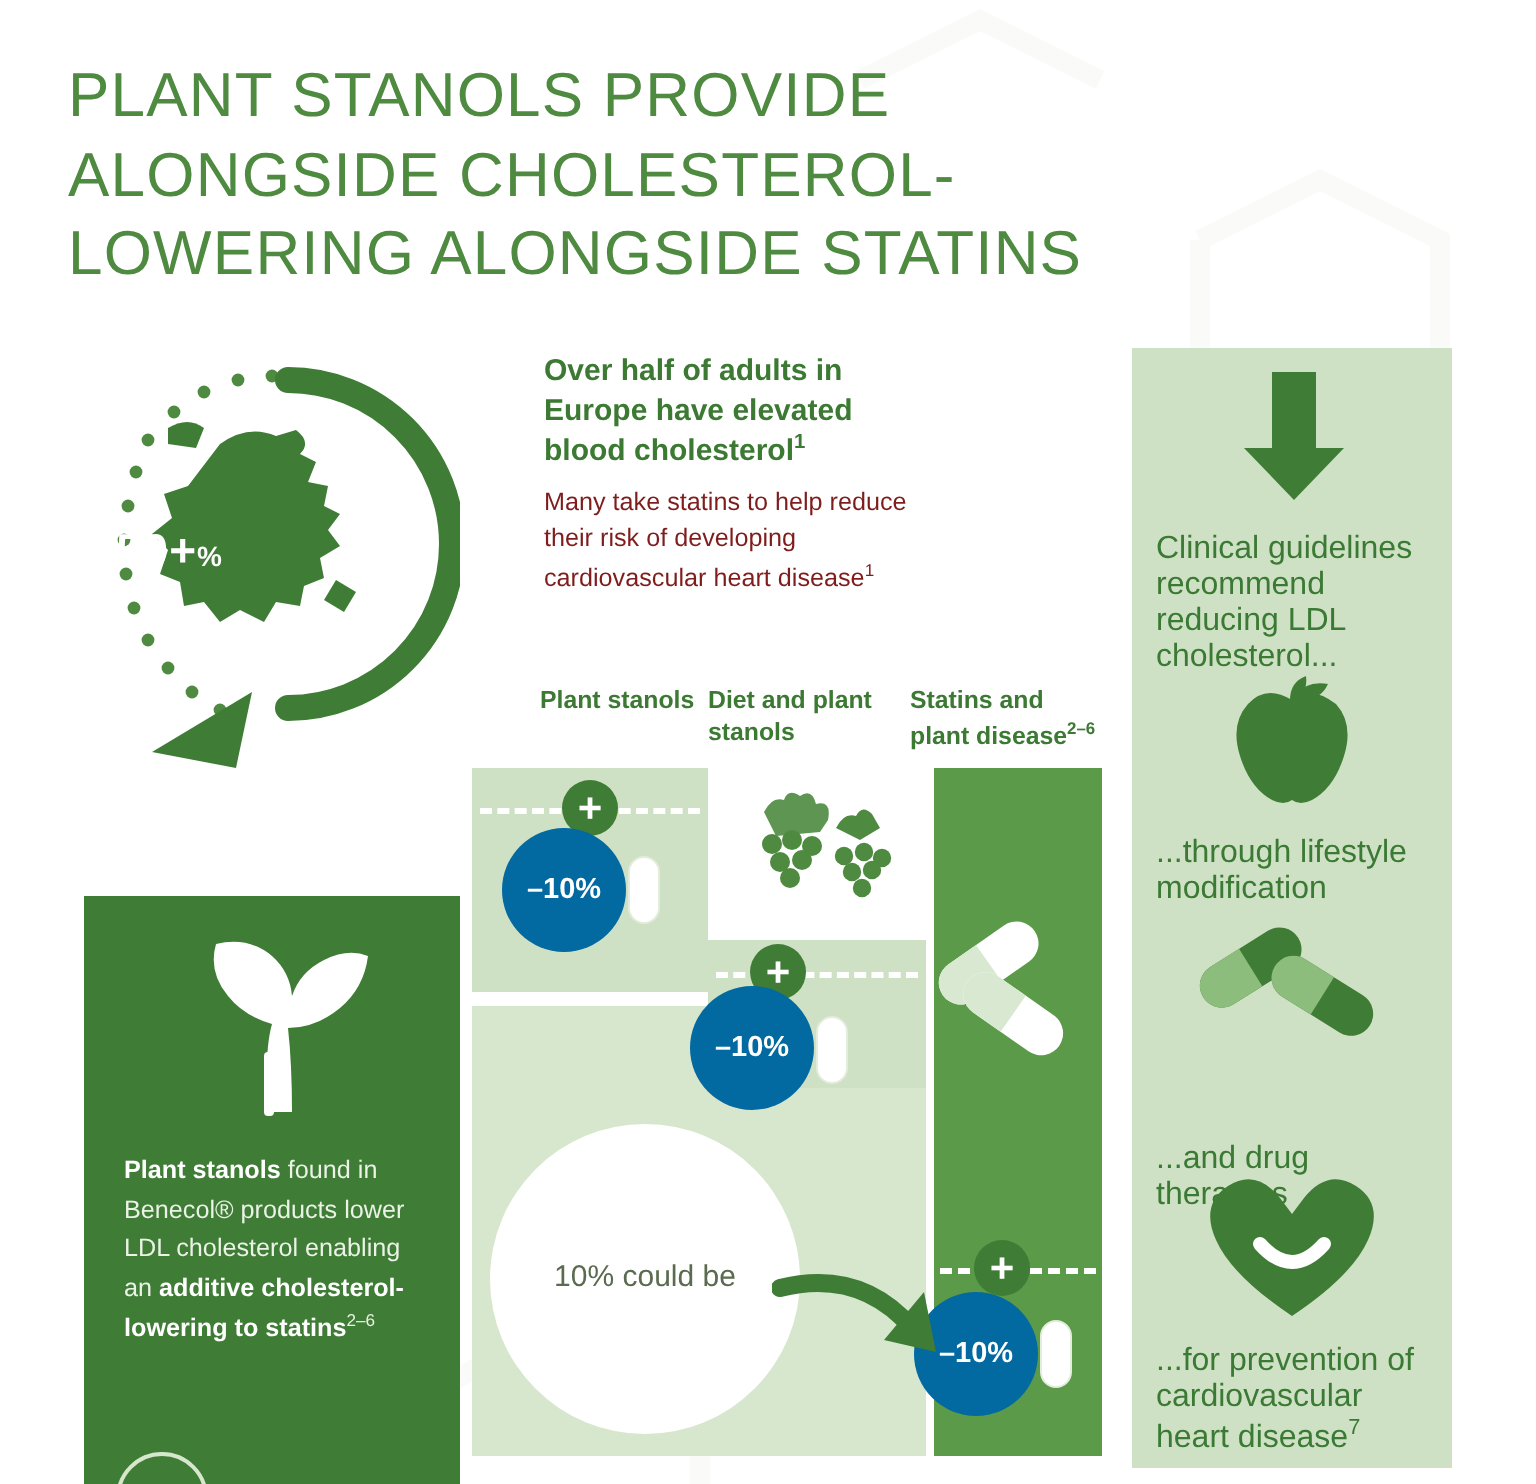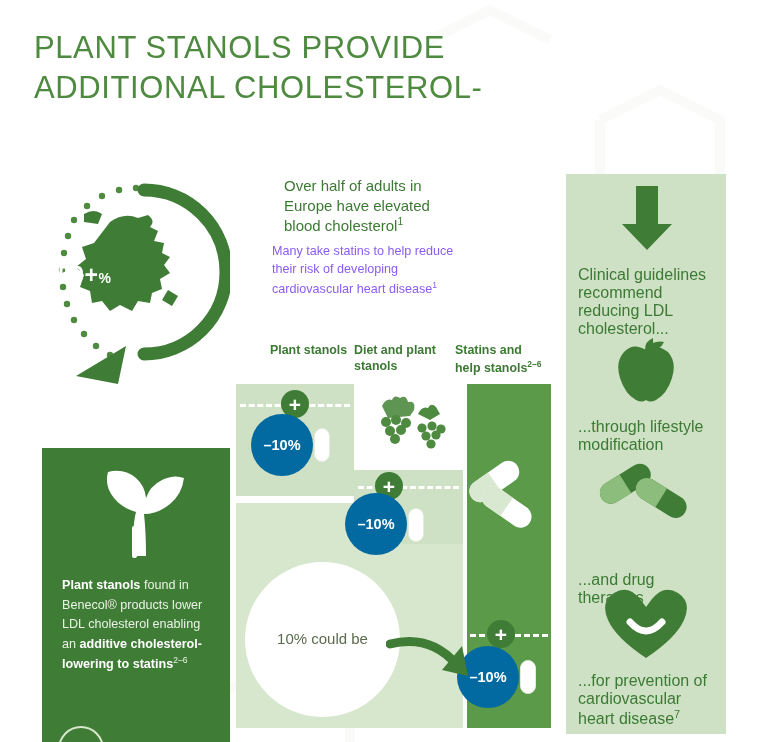--- a/index.html
+++ b/index.html
@@ -29,25 +29,25 @@
   .pct {
     position:absolute; left:58px; top:262px;
     color:#fff; font-weight:700; font-size:23px;
     letter-spacing:.5px;
   }
   .pct .small { font-size:14px; font-weight:700; }
 
   
   .lead { position:absolute; left:272px; top:176px; width:190px; }
   .lead h3 {
-    margin:0 0 6px 12px; font-size:15px; line-height:1.3;
-    color:#3c7a33; font-weight:400;
+    margin:0 0 6px 0; font-size:15px; line-height:1.3;
+    color:#3c7a33; font-weight:700;
   }
   .lead p {
-    margin:0; font-size:12.6px; line-height:1.48; color:#8b5cf6; font-weight:400;
+    margin:0; font-size:12.6px; line-height:1.48; color:#7f1d1d; font-weight:400;
   }
   sup { font-size:.68em; vertical-align:super; }
 
   
   .card-left {
     position:absolute; left:42px; top:448px; width:188px; height:356px;
     background:#3f7c35; color:#fff; padding:18px 20px;
   }
   .card-left .plant-icon { height:96px; display:flex; align-items:center; justify-content:center; }
   .card-left p {
@@ -153,21 +153,22 @@
     <polygon points="70,700 140,660 210,700 210,742 70,742"></polygon>
     <polyline points="210,700 280,660 350,700 350,742"></polyline>
     <polyline points="600,120 660,90 720,120 720,190 660,220 600,190 600,120"></polyline>
     <polyline points="430,40 490,10 550,40"></polyline>
     <polyline points="330,690 400,650 470,690"></polyline>
   </g>
 </svg>
 
 <div class="title">
   <span>PLANT STANOLS PROVIDE</span>
-  <span>ADDITIONAL CHOLESTEROL-</span>
+  <span>ALONGSIDE CHOLESTEROL-</span>
+  <span>LOWERING ALONGSIDE STATINS</span>
 </div>
 
 <div class="circle-block">
   <svg width="190" height="230" viewBox="0 0 190 230">
 
     <g fill="#4e8a3f">
       <circle cx="34" cy="50" r="3.2"></circle>
         <circle cx="28" cy="66" r="3.2"></circle>
       <circle cx="24" cy="83" r="3.2"></circle>
         <circle cx="22" cy="100" r="3.2"></circle>
@@ -208,21 +209,21 @@
     <svg width="96" height="92" viewBox="0 0 96 92" fill="#ffffff">
       <path d="M46 88 q-2 -30 2 -44 q-14 -4 -22 -14 q-10 -12 -6 -26 q16 -4 28 6 q9 8 10 20 q4 -12 16 -18 q12 -6 22 -2 q-2 16 -14 26 q-12 10 -26 10 q2 18 2 42 z"></path>
       <rect x="44" y="58" width="5" height="32" rx="2"></rect>
     </svg>
   </div>
   <p><b>Plant stanols</b><span> found in Benecol® products lower LDL cholesterol enabling an </span><b>additive cholesterol-lowering to statins</b><sup>2–6</sup></p>
 </div>
 
 <div class="col-head" id="ch1">Plant stanols</div>
 <div class="col-head" id="ch2">Diet and plant stanols</div>
-<div class="col-head" id="ch3"><span>Statins and help stanols</span><sup>2–6</sup></div>
+<div class="col-head" id="ch3"><span>Statins and plant disease</span><sup>2–6</sup></div>
 
 <div class="bar" id="bar1"></div>
 <div class="bar" id="bar2"></div>
 <div class="bar" id="bar3"></div>
 <div class="bar" id="bar4"></div>
 
 <div class="berry-box">
   <svg width="86" height="62" viewBox="0 0 86 62" fill="#4e8a3f">
     <g>
       <path d="M16 10 q4 -8 10 -6 q2 -6 8 -2 q6 -4 8 4 q8 -2 6 8 l-4 6 -22 2 z" opacity=".9"></path>

